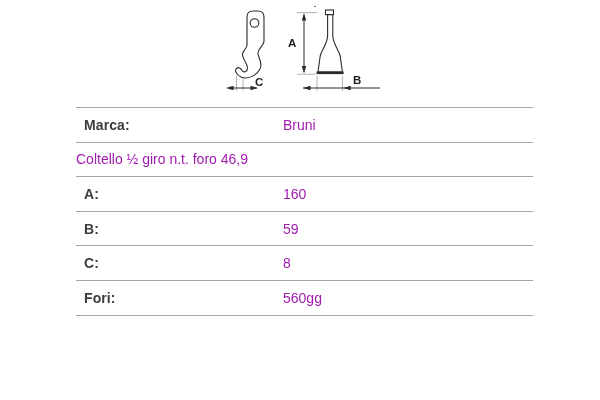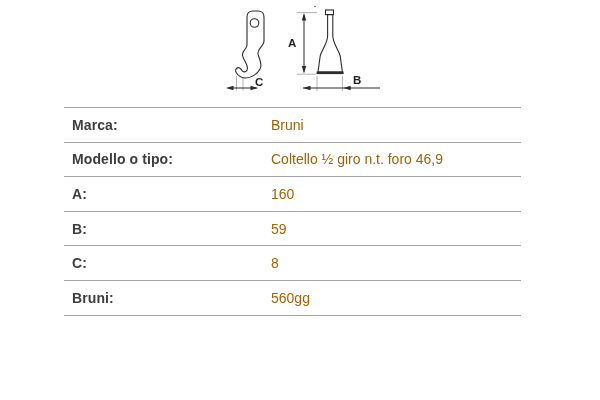--- a/index.html
+++ b/index.html
@@ -13,21 +13,21 @@
   }
   .drawing {
     position: absolute;
     left: 222px;
     top: 0px;
     width: 178px;
     height: 100px;
   }
   .spec-table {
     position: absolute;
-    left: 64px;
+    left: 76px;
     top: 107px;
     width: 457px;
     border-top: 1px solid #a5a5a5;
   }
   .spec-row {
     display: flex;
     align-items: center;
     height: 33.6px;
     border-bottom: 1px solid #a5a5a5;
   }
@@ -35,21 +35,21 @@
     width: 199px;
     padding-left: 8px;
     font-size: 14px;
     font-weight: bold;
     color: #3d3d3d;
     letter-spacing: 0.1px;
   }
   .spec-value {
     flex: 1;
     font-size: 14px;
-    color: #a16207;
+    color: #a21caf;
   }
   .dim-label {
     font-family: "Liberation Sans", "DejaVu Sans", sans-serif;
     font-size: 11.5px;
     font-weight: bold;
     fill: #1f1f1f;
   }
 </style>
 </head>
 <body>
@@ -124,34 +124,33 @@
       <text class="dim-label" x="356" y="84">B</text>
     </g>
   </svg>
 
   <div class="spec-table">
     <div class="spec-row">
       <div class="spec-label">Marca:</div>
       <div class="spec-value">Bruni</div>
     </div>
     <div class="spec-row">
-      <div class="spec-label">Modello o tipo:</div>
       <div class="spec-value">Coltello ½ giro n.t. foro 46,9</div>
     </div>
     <div class="spec-row">
       <div class="spec-label">A:</div>
       <div class="spec-value">160</div>
     </div>
     <div class="spec-row">
       <div class="spec-label">B:</div>
       <div class="spec-value">59</div>
     </div>
     <div class="spec-row">
       <div class="spec-label">C:</div>
       <div class="spec-value">8</div>
     </div>
     <div class="spec-row">
-      <div class="spec-label">Bruni:</div>
+      <div class="spec-label">Fori:</div>
       <div class="spec-value">560gg</div>
     </div>
   </div>
 
 </div>
 
 </body></html>

